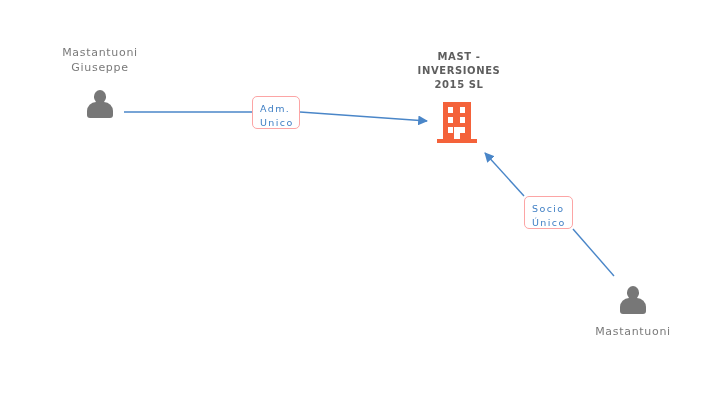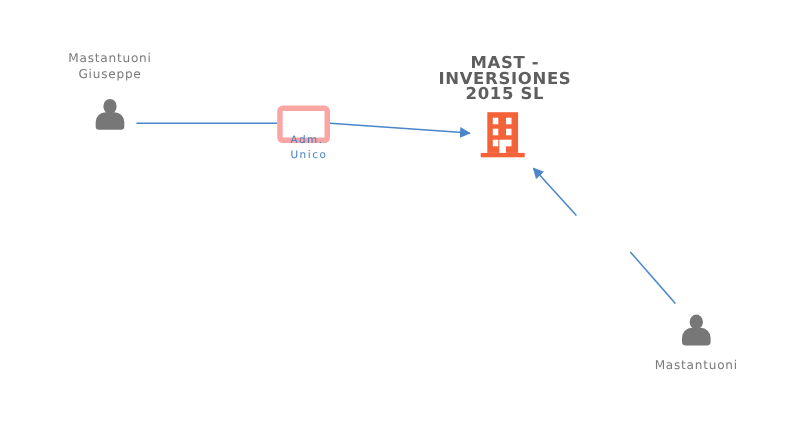--- a/index.html
+++ b/index.html
@@ -31,21 +31,21 @@
     font-size: 11px;
     line-height: 15px;
     letter-spacing: 0.7px;
     white-space: pre-line;
     font-family: "DejaVu Sans", sans-serif;
   }
   .company-label {
     position: absolute;
     text-align: center;
     color: #5e5e5e;
-    font-size: 15px;
+    font-size: 10px;
     line-height: 14px;
     letter-spacing: 0.6px;
     font-weight: bold;
     white-space: pre-line;
     font-family: "DejaVu Sans", sans-serif;
   }
 
   
   .person {
     position: absolute;
@@ -105,27 +105,27 @@
     top: 25px;
     width: 6px;
     height: 12px;
     background: #ffffff;
   }
 
   
   .rel-box {
     position: absolute;
     background: #ffffff;
-    border: 5px solid #fca5a5;
+    border: 1px solid #fca5a5;
     border-radius: 5px;
     color: #3f7fc4;
     font-size: 9.5px;
     line-height: 14px;
     letter-spacing: 1.4px;
-    padding: 20px 6px 4px 7px;
+    padding: 5px 6px 4px 7px;
     box-sizing: border-box;
     white-space: pre-line;
     font-family: "DejaVu Sans", sans-serif;
   }
 
   
   .watermark {
     position: absolute;
     left: 648px;
     top: 377px;
@@ -200,20 +200,22 @@
     <div class="win" style="left:11px; top:15px;"></div>
     <div class="win" style="left:23px; top:15px;"></div>
     <div class="win" style="left:11px; top:25px;"></div>
     <div class="win" style="left:23px; top:25px;"></div>
     <div class="door"></div>
   </div>
 
   <div class="rel-box" style="left:252px; top:96px; width:48px; height:33px;">Adm.
 Unico</div>
 
+  <div class="rel-box" style="left:524px; top:196px; width:49px; height:33px;">Socio
+Único</div>
 
   <div class="person" style="left:620px; top:286px;">
     <div class="head"></div>
     <div class="body"></div>
   </div>
 
   <div class="node-label" style="left:568px; top:324px; width:130px;">Mastantuoni
 Guglielmina</div>
 
   <div class="watermark">

